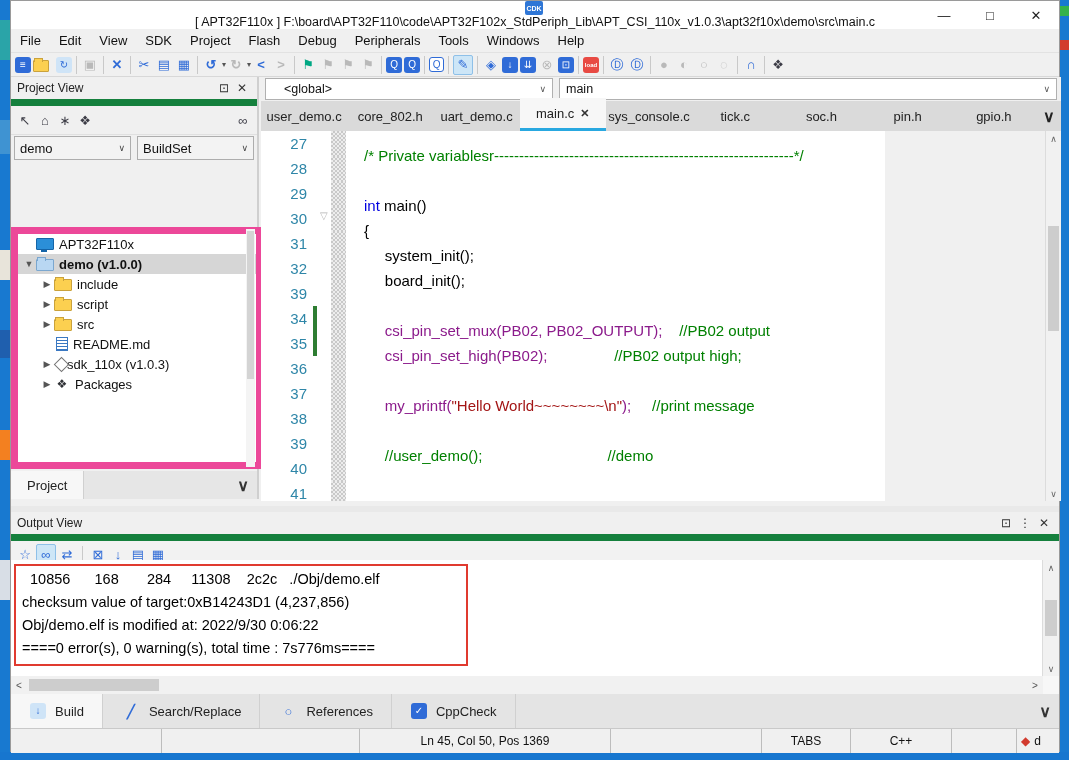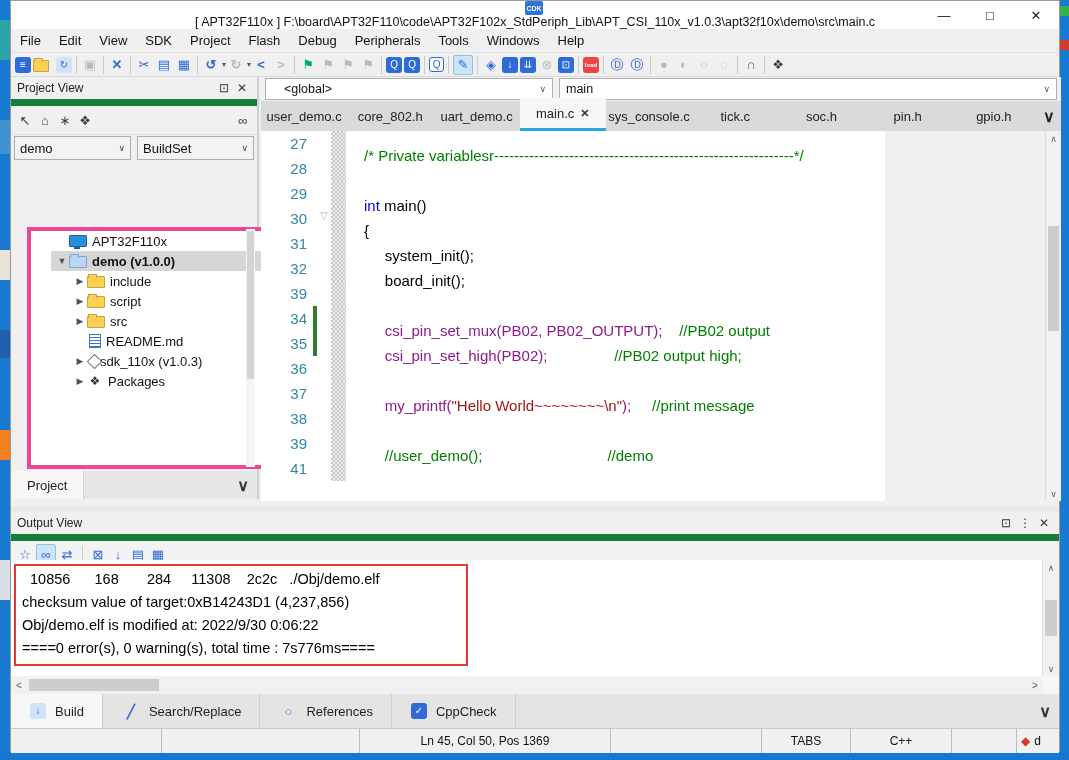--- a/index.html
+++ b/index.html
@@ -39,22 +39,22 @@
   .pane-head{height:22px;display:flex;align-items:center;background:#f0f0f0;border-bottom:7px solid #15803d;
              font-size:12px;color:#222;padding:0 6px;}
   .pane-head .sp{flex:1;}
   .hbtn{font-size:12px;color:#333;padding:0 4px;}
   #proj-toolbar{height:28px;display:flex;align-items:center;padding:0 4px;border-bottom:1px solid #e0e0e0;}
   #proj-toolbar .sp{flex:1;}
   .combo{height:22px;background:#f3f3f3;border:1px solid #adadad;display:flex;align-items:center;
          font-size:13px;color:#111;padding:0 5px;}
   .combo .sp{flex:1;} .combo .car{font-size:9px;color:#444;}
   #proj-combos{height:26px;display:flex;align-items:center;gap:6px;padding:0 3px;}
-  #tree{position:absolute;left:16px;top:150px;width:238px;bottom:30px;background:#ffffff;overflow:hidden;
-        border:4px solid #ec4899;padding-left:20px;}
+  #tree{position:absolute;left:0;top:150px;width:238px;bottom:30px;background:#ffffff;overflow:hidden;
+        border:7px solid #ec4899;}
   .trow{display:flex;align-items:center;height:20px;font-size:13px;color:#111;white-space:nowrap;}
   .trow .exp{width:14px;text-align:center;font-size:9px;color:#555;}
   .tsel{background:#d6d6d6;}
   .tbold{font-weight:bold;}
   .tico{width:16px;height:13px;margin-right:5px;position:relative;display:inline-block;}
   .ic-monitor{background:#2b8fd8;border:1px solid #1565a8;height:10px;border-radius:1px;}
   .ic-monitor::after{content:"";position:absolute;left:4px;bottom:-3px;width:6px;height:2px;background:#1565a8;}
   .ic-folder{background:#fcd050;border:1px solid #caa23c;height:10px;margin-top:2px;border-radius:1px;}
   .ic-folder::before{content:"";position:absolute;top:-3px;left:0;width:7px;height:3px;background:#fcd050;border:1px solid #caa23c;border-bottom:none;}
   .ic-folder-blue{background:#b9d7f2;border-color:#7ba7cf;}
@@ -423,20 +423,26 @@
         <span class="hatch"></span>
         <pre class="codeline"></pre>
       </div>
       <div class="code-row">
         <span class="ln">39</span>
         <span class="chg"></span>
         <span class="hatch"></span>
         <pre class="codeline"><span class="seg-plain">     </span><span class="seg-comment">//user_demo();                              //demo</span></pre>
       </div>
       <div class="code-row">
+        <span class="ln">40</span>
+        <span class="chg"></span>
+        <span class="hatch"></span>
+        <pre class="codeline"></pre>
+      </div>
+      <div class="code-row">
         <span class="ln">41</span>
         <span class="chg"></span>
         <span class="hatch"></span>
         <pre class="codeline"></pre>
       </div>
     </div>
 
   <div id="ed-scroll" class="abs vscroll">
     <div class="sarrow">∧</div>
     <div class="vthumb" style="top:95px;height:105px;"></div>

